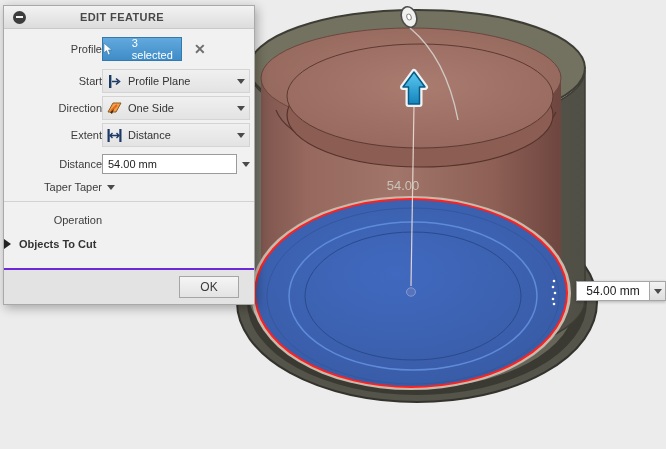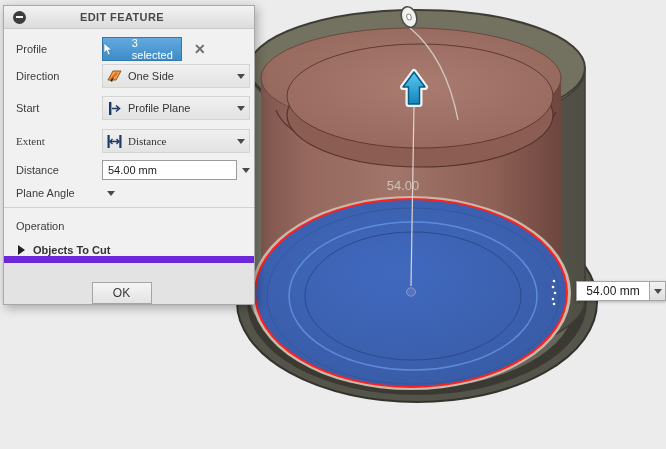--- a/index.html
+++ b/index.html
@@ -31,43 +31,43 @@
     box-shadow:2px 3px 10px rgba(0,0,0,.30);font-size:11px;color:#3c3c3c;
   }
   .dlg-header{
     height:22px;display:flex;align-items:center;gap:9px;padding-left:9px;
     background:linear-gradient(#f3f3f3,#dcdcdc);border-bottom:1px solid #c9c9c9;
   }
   .minus-circle{width:13px;height:13px;border-radius:50%;background:#3d3d3d;position:relative;}
   .minus-circle:before{content:"";position:absolute;left:3px;top:5.5px;width:7px;height:2px;background:#f5f5f5;}
   .dlg-title{font-weight:bold;letter-spacing:.4px;color:#484848;padding-left:45px;}
   .row{display:flex;align-items:center;padding-left:12px;padding-right:4px;}
-  .row-label{width:86px;flex:0 0 86px;}
+  .row-label{width:86px;flex:0 0 86px;text-align:right;}
   .dropdown{
     flex:1;height:24px;display:flex;align-items:center;gap:5px;padding:0 4px 0 3px;
     background:linear-gradient(#f0f0f0,#e3e3e3);border:1px solid #d4d4d4;box-sizing:border-box;
   }
   .dd-text{flex:1;color:#333;}
   .chip{
     width:78px;height:22px;display:flex;align-items:center;justify-content:center;gap:18px;
     background:linear-gradient(#62a9de,#3f8cc8);border:1px solid #3279ad;color:#fff;
   }
   .clear-x{margin-left:12px;color:#6e6e6e;font-size:14px;font-weight:bold;cursor:default;}
   .text-input{
     width:140px;height:20px;background:#fff;border:1px solid #9b9b9b;box-sizing:border-box;
     display:flex;align-items:center;padding-left:5px;color:#222;
   }
   .ext-arrow{margin-left:5px;}
   .divider{height:1px;background:#d2d2d2;margin:8px 0 0 0;}
-  .expand-row{display:flex;align-items:center;gap:8px;padding-left:14px;font-weight:bold;color:#333;}
+  .expand-row{display:flex;align-items:center;gap:8px;font-weight:bold;color:#333;}
   .tri-right{width:0;height:0;border-top:5px solid transparent;border-bottom:5px solid transparent;border-left:7px solid #222;}
   .dlg-footer{
-    position:absolute;left:0;right:0;bottom:0;height:48px;background:#e3e3e3;
-    border-top:7px solid #6d28d9;display:flex;align-items:center;justify-content:flex-end;
-    gap:12px;padding-right:15px;box-sizing:border-box;flex-direction:column;
+    position:absolute;left:0;right:0;bottom:0;height:36px;background:#e3e3e3;
+    border-top:2px solid #6d28d9;display:flex;align-items:center;justify-content:flex-end;
+    gap:12px;padding-right:15px;box-sizing:border-box;
   }
   .btn{
     width:58px;height:20px;background:linear-gradient(#f5f5f5,#e3e3e3);
     border:1px solid #a5a5a5;display:flex;align-items:center;justify-content:center;
     font-size:12px;color:#3a3a3a;
   }
   .icon16{width:17px;height:17px;flex:0 0 17px;}
 </style>
 </head>
 <body>
@@ -178,66 +178,66 @@
     <span class="row-label">Profile</span>
     <div class="chip">
       <svg class="" width="11" height="13" viewBox="0 0 11 13">
         <path d="M1,0 L1,10 L3.6,7.6 L5.3,12 L7.3,11.2 L5.6,7 L9,7 Z" fill="#fff" stroke="#2e6f9e" stroke-width=".6"></path>
       </svg>
       <span>3 selected</span>
     </div>
     <span class="clear-x">✕</span>
   </div>
 
+  <div class="row" style="margin-top:8px;">
+    <span class="row-label">Start</span>
+    <div class="dropdown">
+      <svg class="icon16" viewBox="0 0 17 17">
+        <rect x="3" y="2" width="2.4" height="13" fill="#1c3a66"></rect>
+        <path d="M6,8.5 L12,8.5 M10,5.5 L13.5,8.5 L10,11.5" stroke="#1c3a66" stroke-width="1.6" fill="none"></path>
+      </svg>
+      <span class="dd-text">Profile Plane</span>
+      <div class="tri-down"></div>
+    </div>
+  </div>
+
   <div class="row" style="margin-top:3px;">
     <span class="row-label">Direction</span>
     <div class="dropdown">
       <svg class="icon16" viewBox="0 0 17 17">
         <path d="M2,12 L7,3 L15,3 L10,12 Z" fill="#f6a04a" stroke="#8a5a20" stroke-width="1"></path>
         <path d="M11,5 L5,11" stroke="#e2661c" stroke-width="2"></path>
         <path d="M4,12.5 L8,9 L6,14 Z" fill="#3a2a10"></path>
       </svg>
       <span class="dd-text">One Side</span>
       <div class="tri-down"></div>
     </div>
   </div>
 
-  <div class="row" style="margin-top:8px;">
-    <span class="row-label">Start</span>
-    <div class="dropdown">
-      <svg class="icon16" viewBox="0 0 17 17">
-        <rect x="3" y="2" width="2.4" height="13" fill="#1c3a66"></rect>
-        <path d="M6,8.5 L12,8.5 M10,5.5 L13.5,8.5 L10,11.5" stroke="#1c3a66" stroke-width="1.6" fill="none"></path>
-      </svg>
-      <span class="dd-text">Profile Plane</span>
-      <div class="tri-down"></div>
-    </div>
-  </div>
-
-  <div class="row" style="margin-top:9px;font-family:Liberation Serif, serif;">
+  <div class="row" style="margin-top:3px;">
     <span class="row-label">Extent</span>
     <div class="dropdown">
       <svg class="icon16" viewBox="0 0 17 17">
         <rect x="1.5" y="2" width="2.2" height="13" fill="#1c3a66"></rect>
         <rect x="13.3" y="2" width="2.2" height="13" fill="#1c3a66"></rect>
         <path d="M4.5,8.5 L12.5,8.5 M6.5,6 L4,8.5 L6.5,11 M10.5,6 L13,8.5 L10.5,11" stroke="#1c3a66" stroke-width="1.4" fill="none"></path>
       </svg>
       <span class="dd-text">Distance</span>
       <div class="tri-down"></div>
     </div>
   </div>
 
   <div class="row" style="margin-top:7px;">
     <span class="row-label">Distance</span>
     <div class="text-input">54.00 mm</div>
     <div class="tri-down ext-arrow"></div>
   </div>
 
   <div class="row" style="margin-top:7px;">
-    <span class="row-label">Plane Angle</span>
+    <span class="row-label">Taper Taper</span>
     <div class="tri-down ext-arrow"></div>
   </div>
 
   <div class="divider"></div>
 
   <div class="row" style="margin-top:12px;">
     <span class="row-label">Operation</span>
   </div>
 
   <div class="expand-row" style="margin-top:12px;">

